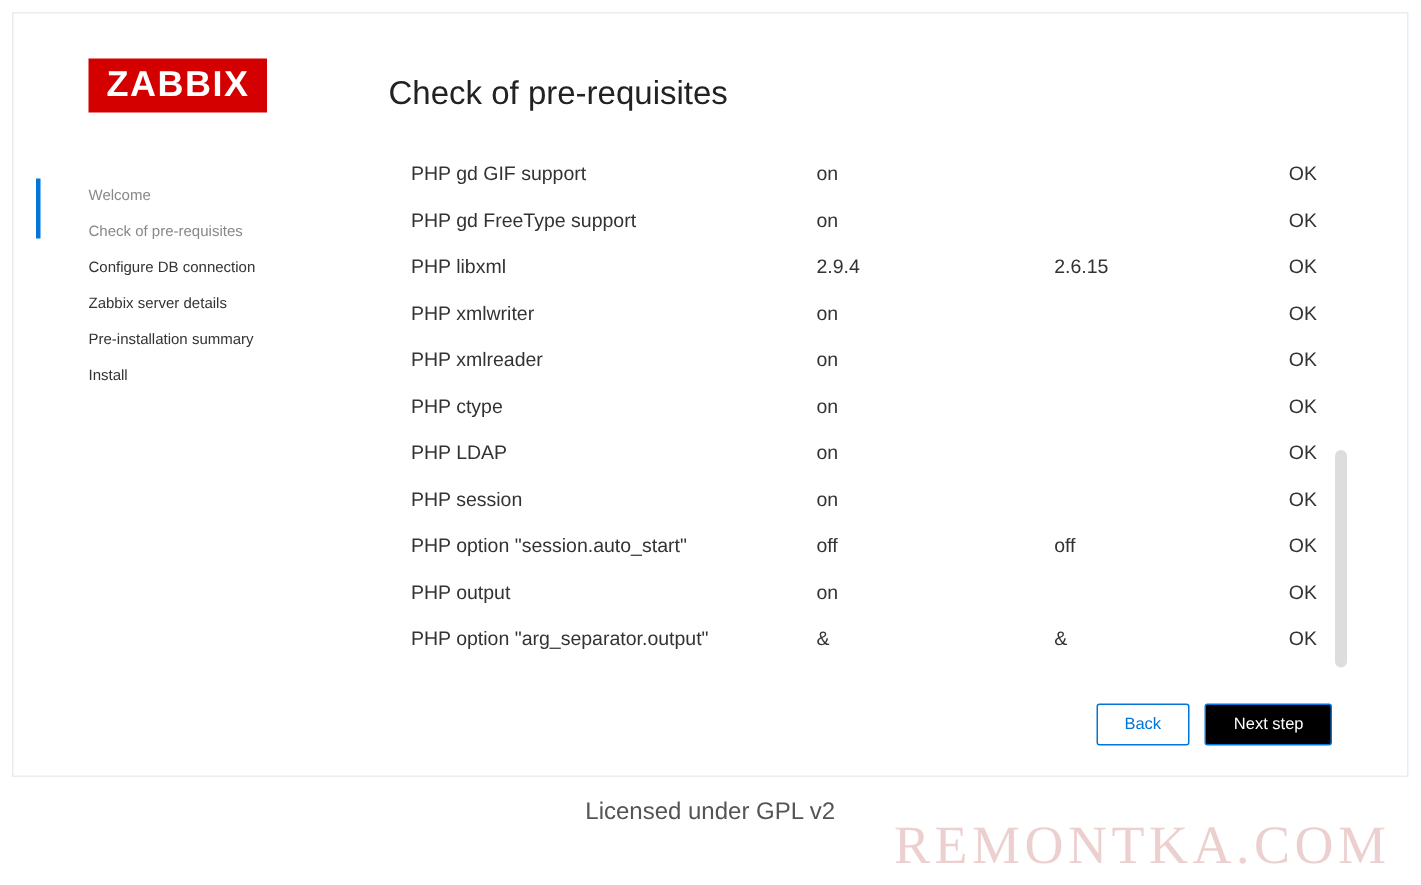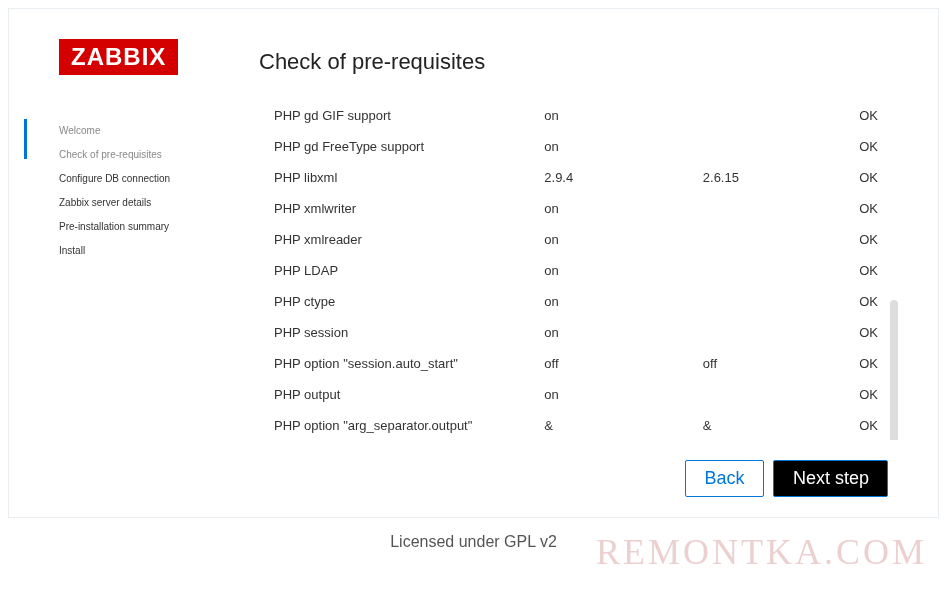--- a/index.html
+++ b/index.html
@@ -109,21 +109,21 @@
       color: #4caf50;
     }
     .buttons {
       text-align: right;
       padding-top: 20px;
       padding-right: 10px;
     }
     .btn {
       display: inline-block;
       padding: 7px 18px;
-      font-size: 18px;
+      font-size: 11px;
       border-radius: 2px;
       cursor: pointer;
       border: 1px solid;
       margin-left: 5px;
     }
     .btn-back {
       background: #fff;
       color: #0275d8;
       border-color: #0275d8;
     }
@@ -143,21 +143,21 @@
       position: absolute;
       right: 0;
       top: 200px;
       width: 8px;
       height: 145px;
       background: #ddd;
       border-radius: 4px;
     }
     .watermark {
       position: absolute;
-      bottom: 17px;
+      bottom: 6px;
       right: 20px;
       font-size: 36px;
       font-family: Georgia, serif;
       color: rgba(200, 120, 120, 0.35);
       letter-spacing: 3px;
       pointer-events: none;
     }
   </style>
 </head>
 <body>
@@ -205,27 +205,27 @@
               <td></td>
               <td class="status-ok">OK</td>
             </tr>
             <tr>
               <td>PHP xmlreader</td>
               <td>on</td>
               <td></td>
               <td class="status-ok">OK</td>
             </tr>
             <tr>
+              <td>PHP ctype</td>
+              <td>on</td>
+              <td></td>
+              <td class="status-ok">OK</td>
+            </tr>
+            <tr>
               <td>PHP LDAP</td>
-              <td>on</td>
-              <td></td>
-              <td class="status-ok">OK</td>
-            </tr>
-            <tr>
-              <td>PHP ctype</td>
               <td>on</td>
               <td></td>
               <td class="status-ok">OK</td>
             </tr>
             <tr>
               <td>PHP session</td>
               <td>on</td>
               <td></td>
               <td class="status-ok">OK</td>
             </tr>

